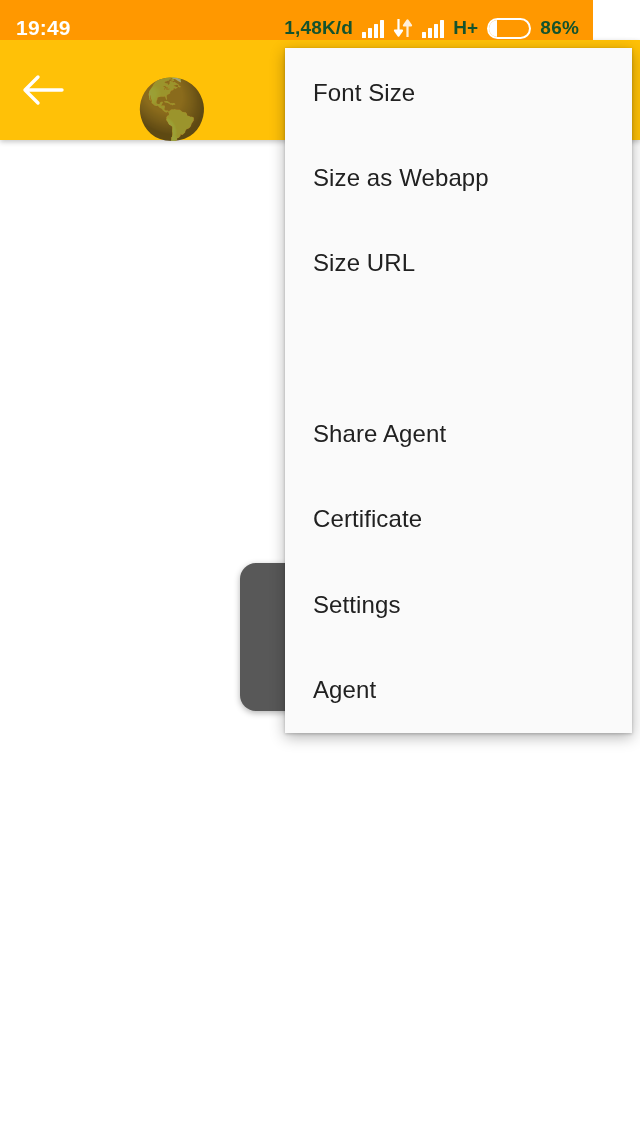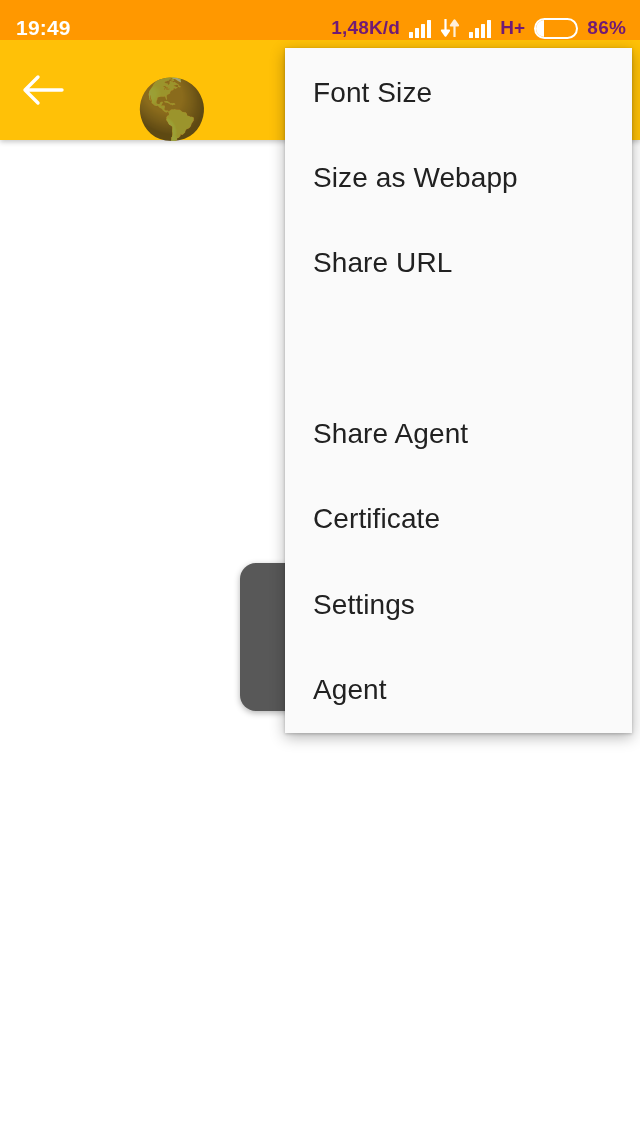--- a/index.html
+++ b/index.html
@@ -13,21 +13,21 @@
     font-family: "Liberation Sans", sans-serif;
     background: #ffffff;
     position: relative;
     -webkit-font-smoothing: antialiased;
   }
 
   
   #status-bar {
     position: absolute;
     top: 0; left: 0;
-    width: 640px;
+    width: 593px;
     height: 40px;
     background: #FF9800;
     display: flex;
     align-items: center;
     box-sizing: border-box;
     padding: 16px 14px 0 16px;
     z-index: 40;
   }
   #status-clock {
     color: #ffffff;
@@ -36,21 +36,21 @@
     letter-spacing: 0.2px;
   }
   #status-right {
     margin-left: auto;
     display: flex;
     align-items: center;
     gap: 9px;
     color: #ffffff;
   }
   .status-text {
-    color: #701a75;
+    color: #14532d;
     font-size: 19px;
     font-weight: bold;
     letter-spacing: 0.2px;
     white-space: nowrap;
   }
   .signal-bars {
     display: flex;
     align-items: flex-end;
     gap: 2px;
     height: 19px;
@@ -153,21 +153,21 @@
     position: absolute;
     left: 0;
     width: 347px;
     height: 85px;
     display: flex;
     align-items: center;
     cursor: pointer;
   }
   .menu-item span {
     padding-left: 28px;
-    font-size: 28px;
+    font-size: 24px;
     color: #212121;
     letter-spacing: 0.1px;
     white-space: nowrap;
   }
 </style>
 <style>.battery::after{width:19%;}</style></head>
 <body>
 
 <div id="status-bar">
   <div id="status-clock">19:49</div>
@@ -209,21 +209,21 @@
 <div id="toast"></div>
 
 <div id="overflow-menu">
   <div class="menu-item" style="top:2px">
       <span>Font Size</span>
     </div>
   <div class="menu-item" style="top:87px">
       <span>Size as Webapp</span>
     </div>
   <div class="menu-item" style="top:172px">
-      <span>Share URL</span>
+      <span>Size URL</span>
     </div>
   <div class="menu-item" style="top:343px">
       <span>Share Agent</span>
     </div>
   <div class="menu-item" style="top:514px">
       <span>Settings</span>
     </div>
   <div class="menu-item" style="top:428px">
       <span>Certificate</span>
     </div>

